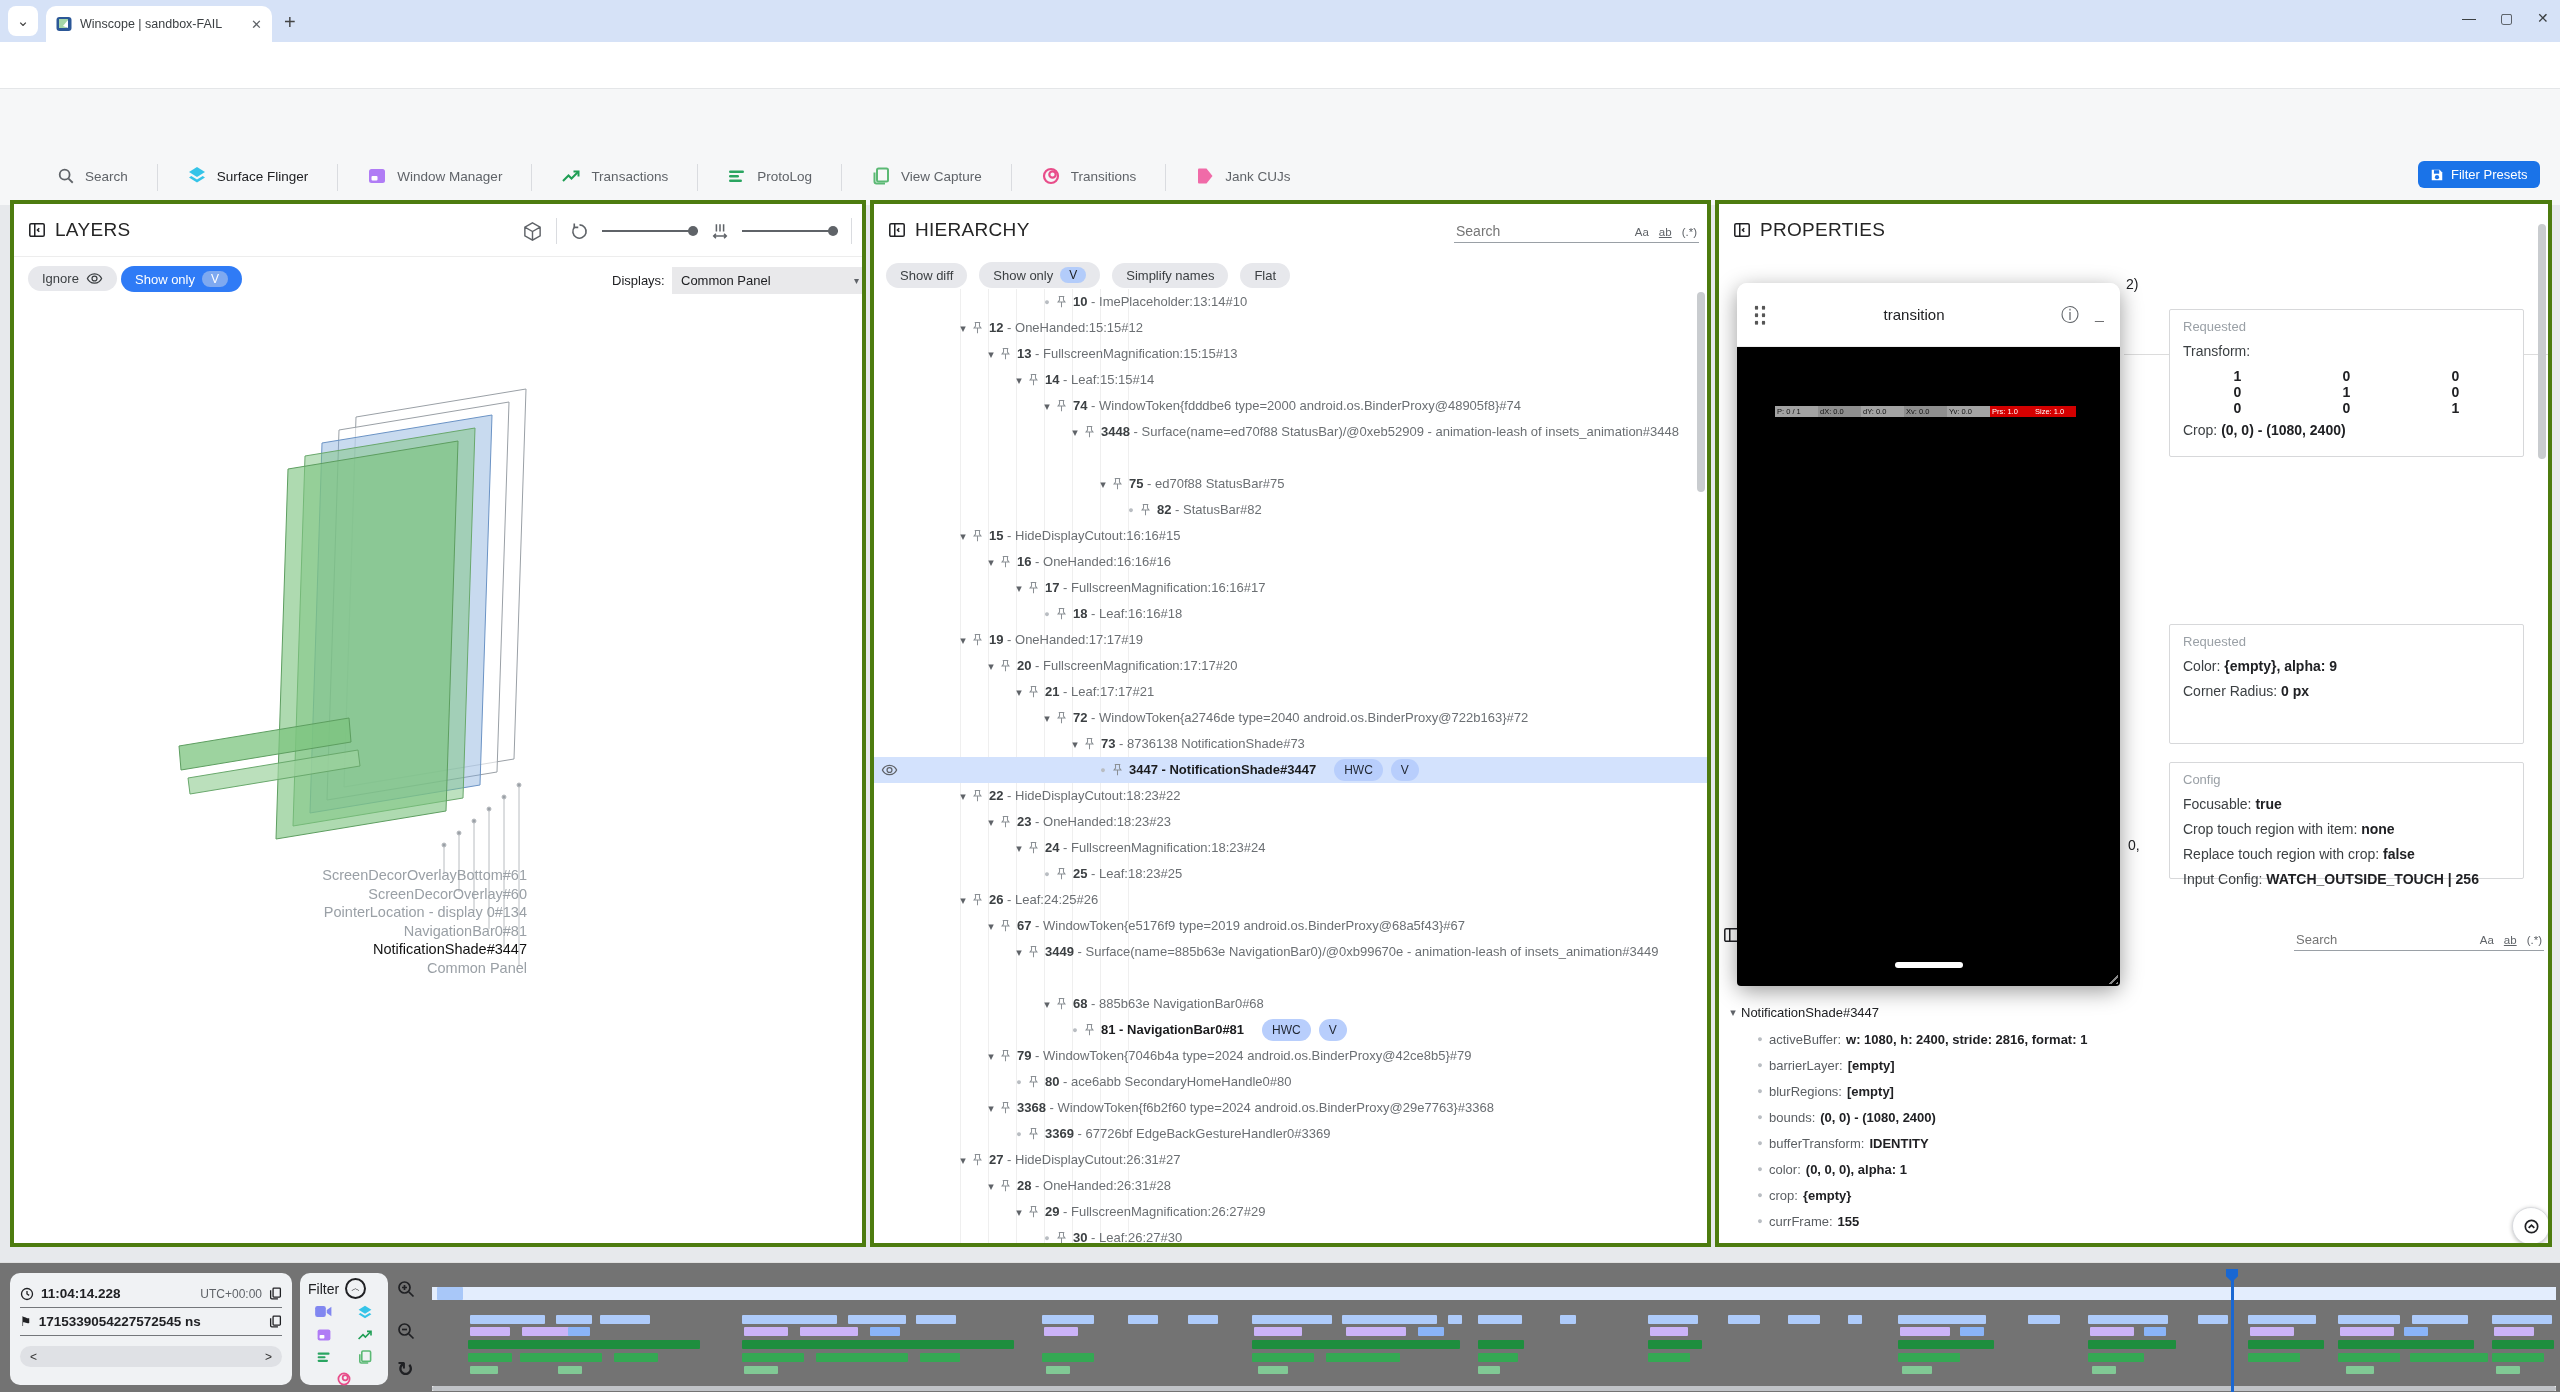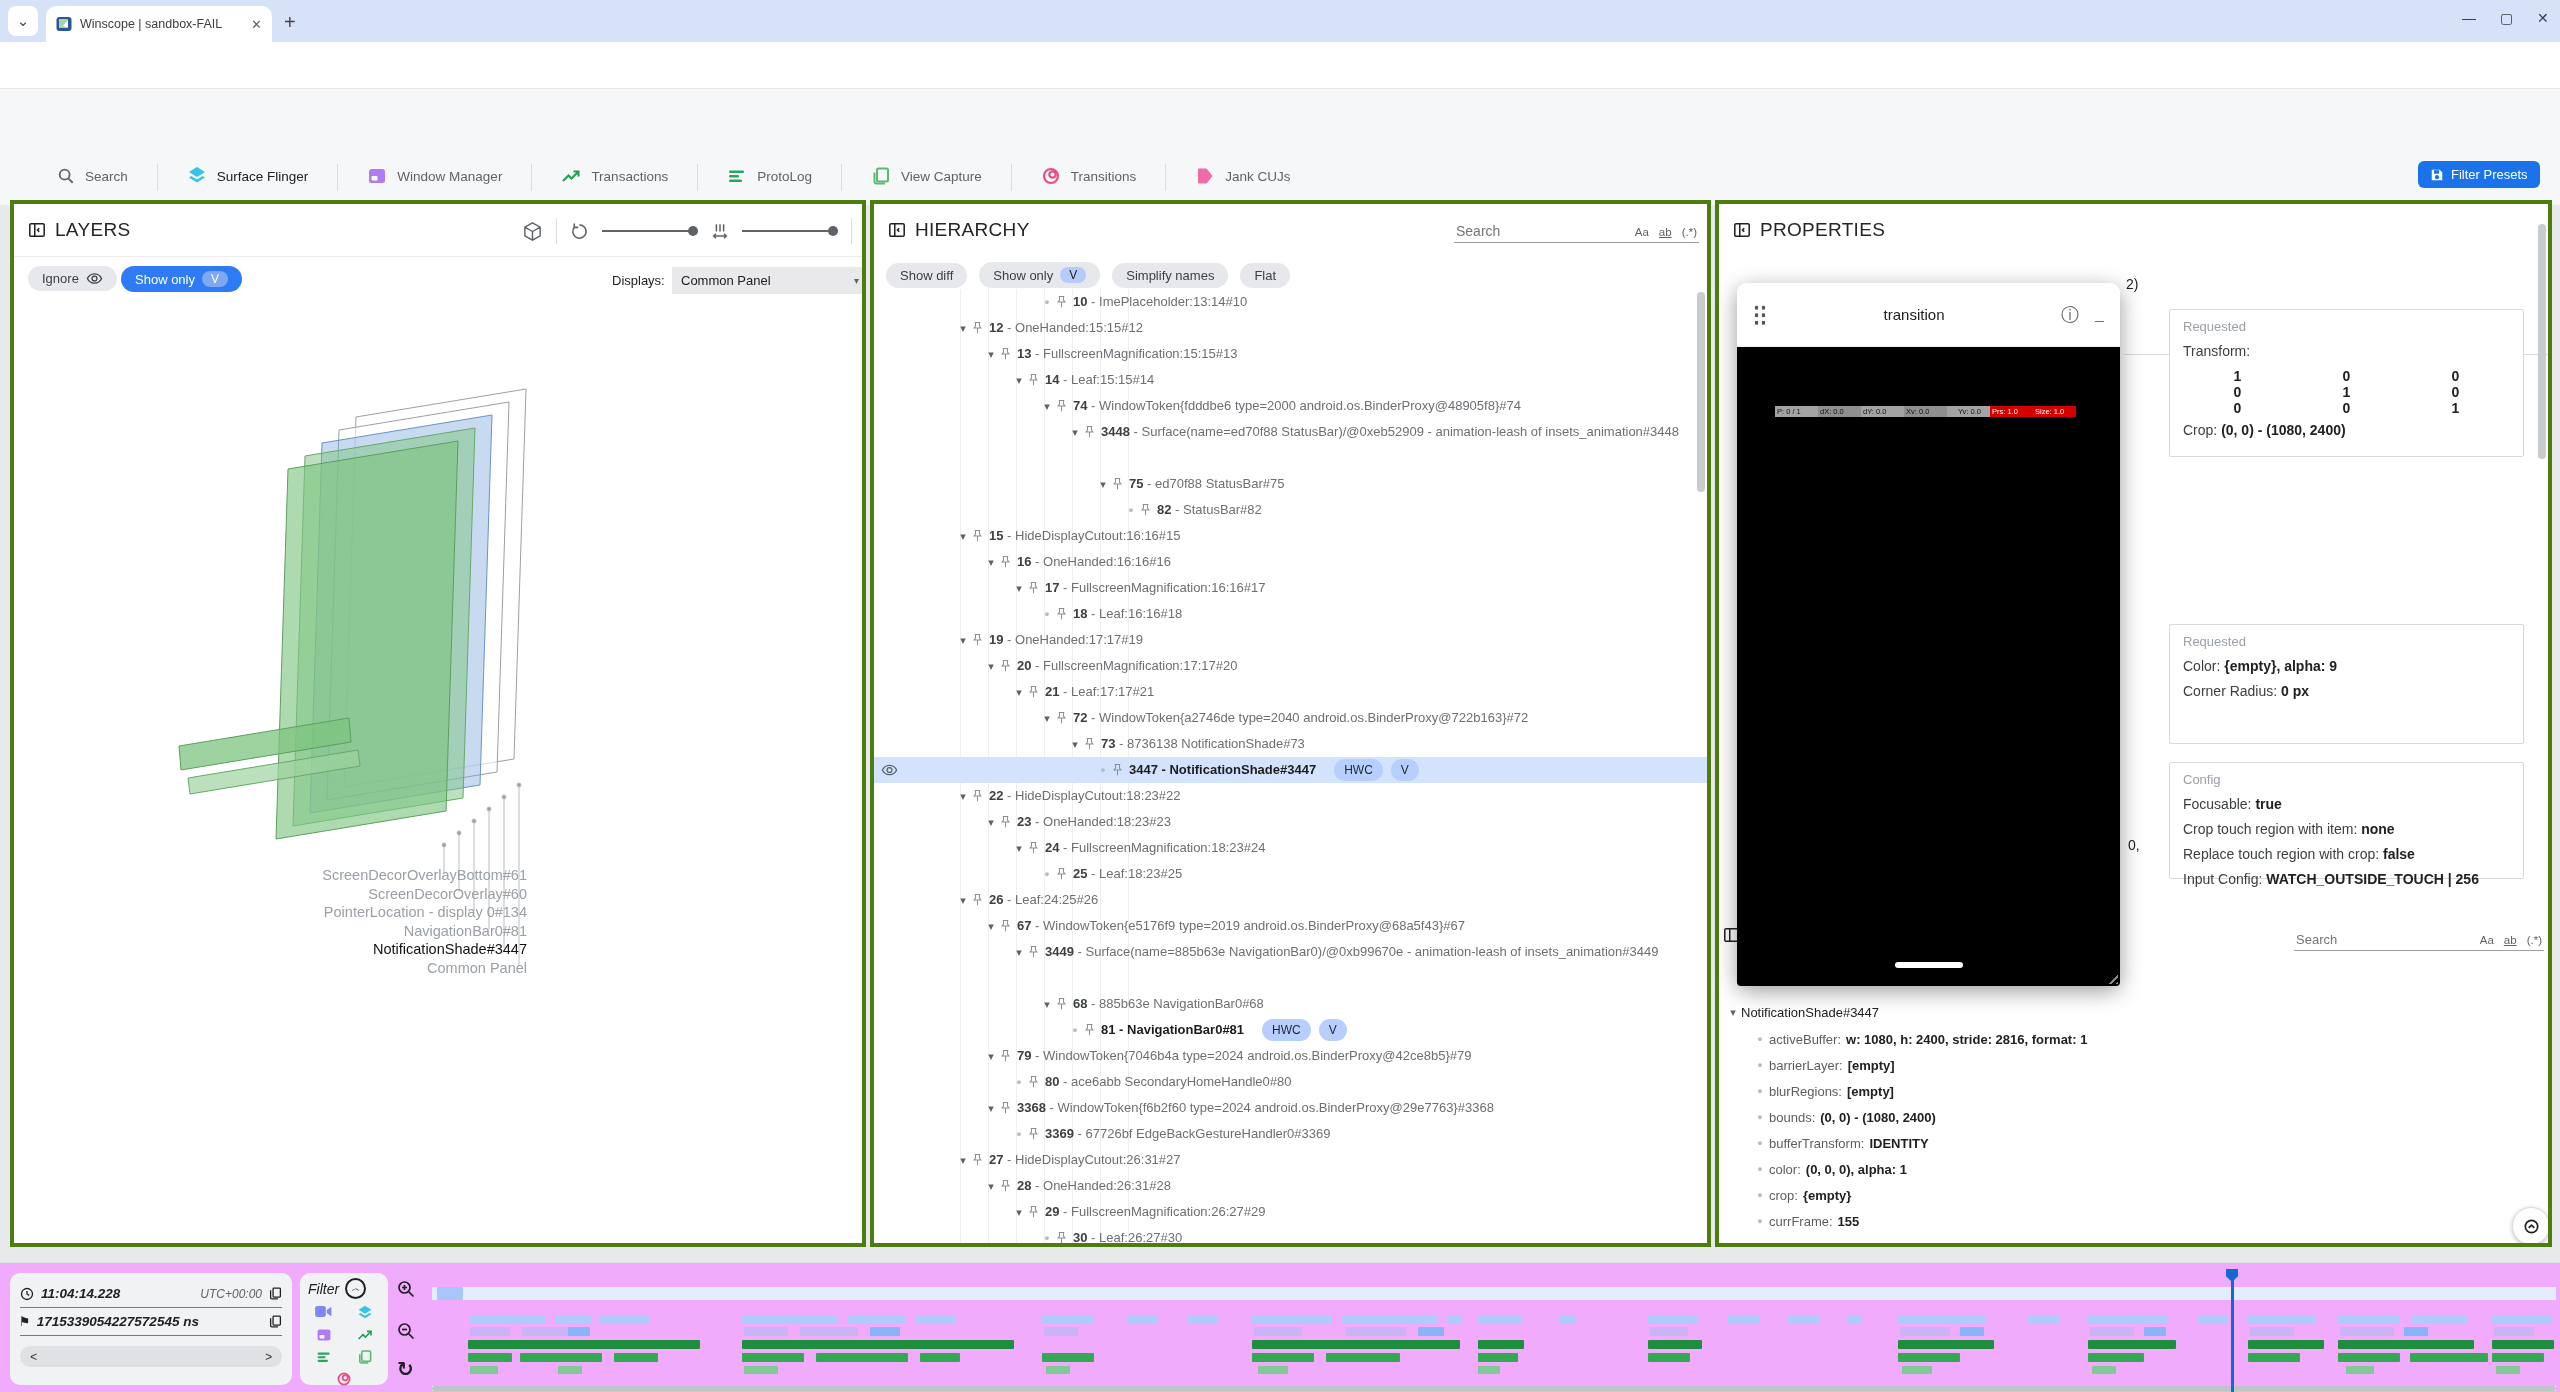--- a/index.html
+++ b/index.html
@@ -88,21 +88,21 @@
   #floatwin{left:1737px;top:283px;width:383px;height:702px;z-index:50;border-radius:10px;box-shadow:0 6px 22px rgba(0,0,0,.4);}
   #fw-header{height:64px;background:#fff;border-radius:10px 10px 0 0;display:flex;align-items:center;padding:0 16px;box-sizing:border-box;border-bottom:1px solid #eee;}
   #fw-dots{width:14px;height:22px;background:radial-gradient(circle,#555 1.7px,transparent 2.1px);background-size:7px 7.5px;}
   #fw-title{flex:1;text-align:center;font-size:15px;color:#202124;}
   #fw-screen{height:639px;background:#000;position:relative;border-radius:0 0 4px 4px;}
   #statbar{position:absolute;left:38px;top:59px;width:301px;height:11px;display:flex;}
   .sseg{flex:1;font-size:7.5px;line-height:11px;padding-left:2px;color:#111;overflow:hidden;white-space:nowrap;}
   #fw-handle{position:absolute;left:50%;bottom:18px;transform:translateX(-50%);width:68px;height:6px;background:#fff;border-radius:3px;}
   #fw-resize{position:absolute;right:2px;bottom:2px;width:13px;height:13px;background:repeating-linear-gradient(135deg,transparent 0 3px,#888 3px 4.5px);clip-path:polygon(100% 0,100% 100%,0 100%);}
   
-  #timeline{left:0;top:1262px;width:2560px;height:130px;background:#f0abfc;border-top:1px solid #e0e0e0;font-style:italic;}
+  #timeline{left:0;top:1262px;width:2560px;height:130px;background:#737373;border-top:1px solid #e0e0e0;}
   #tl-left{left:10px;top:10px;width:282px;height:112px;background:#f0f2f4;border-radius:10px;padding:7px 10px;box-sizing:border-box;}
   .tl-input{display:flex;align-items:center;gap:7px;height:27px;border-bottom:1px solid #74777b;font-size:13.5px;}
   .tl-input .tval{font-weight:bold;}
   .tl-input .tz{color:#5f6368;font-size:12px;margin-left:auto;}
   #tl-nav{margin-top:10px;height:21px;background:#dfe1e5;border-radius:11px;display:flex;align-items:center;justify-content:space-between;padding:0 10px;font-size:12px;color:#333;}
   #tl-filter{left:300px;top:10px;width:88px;height:112px;background:#f0f2f4;border-radius:10px;padding:5px 8px;box-sizing:border-box;}
   #tl-filter .fhead{display:flex;align-items:center;gap:6px;font-size:14px;}
   .fcirc{width:17px;height:17px;border:2px solid #202124;border-radius:50%;display:flex;align-items:center;justify-content:center;font-size:9px;}
   #fgrid{display:grid;grid-template-columns:1fr 1fr;gap:6px 10px;justify-items:center;margin-top:6px;}
   .zbtn{position:absolute;color:#202124;}
@@ -916,21 +916,21 @@
     <span id="fw-title">transition</span>
     <span style="color:#5f6368;font-size:18px;margin-right:16px">ⓘ</span>
     <span style="color:#202124;font-size:16px;font-weight:bold">_</span>
   </div>
   <div id="fw-screen">
     <div id="statbar">
         <span class="sseg" style="background: rgb(163, 163, 163);">P: 0 / 1</span>
         <span class="sseg" style="background: rgb(143, 143, 143);">dX: 0.0</span>
         <span class="sseg" style="background: rgb(163, 163, 163);">dY: 0.0</span>
         <span class="sseg" style="background: rgb(143, 143, 143);">Xv: 0.0</span>
-        <span class="sseg" style="background: rgb(163, 163, 163); text-align: center;">Yv: 0.0</span>
+        <span class="sseg" style="background: rgb(163, 163, 163);">Yv: 0.0</span>
         <span class="sseg" style="background: rgb(212, 0, 0); color: rgb(255, 255, 255);">Prs: 1.0</span>
         <span class="sseg" style="background: rgb(212, 0, 0); color: rgb(255, 255, 255);">Size: 1.0</span>
       </div>
     <div id="fw-handle"></div>
     <div id="fw-resize"></div>
   </div>
 </div>
 
 <div class="abs" id="timeline">
   <div class="abs" id="tl-left">

